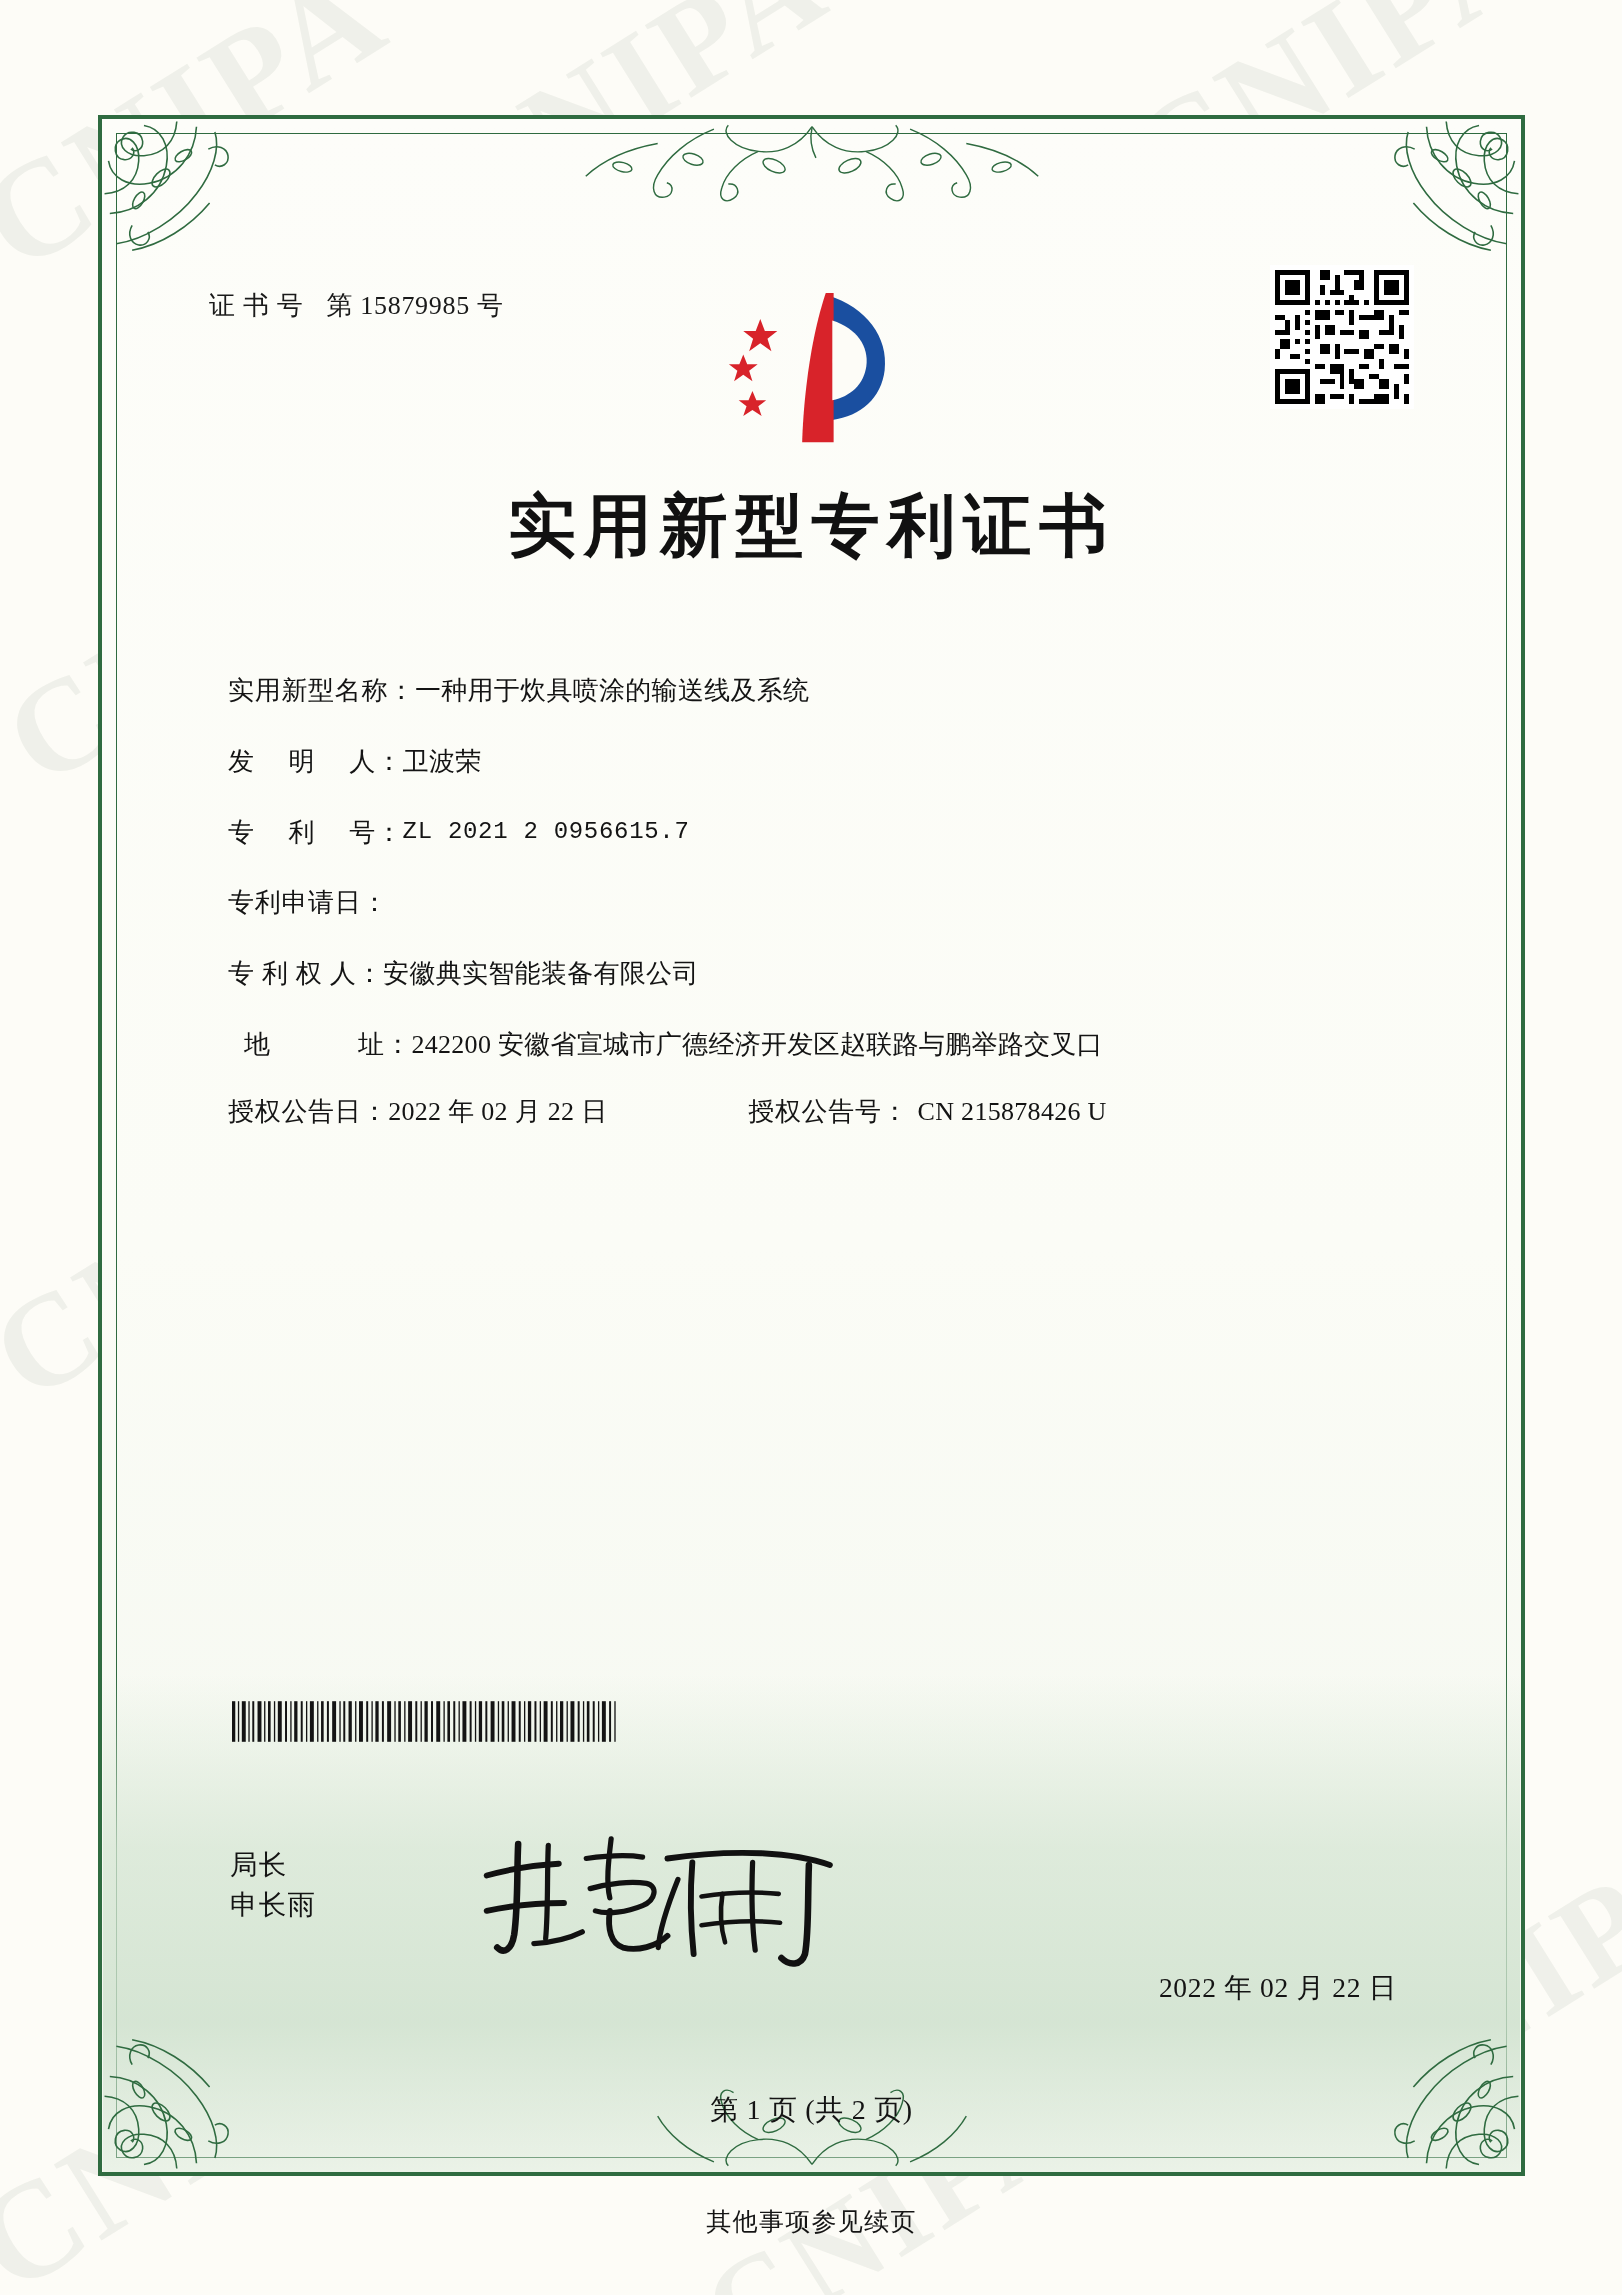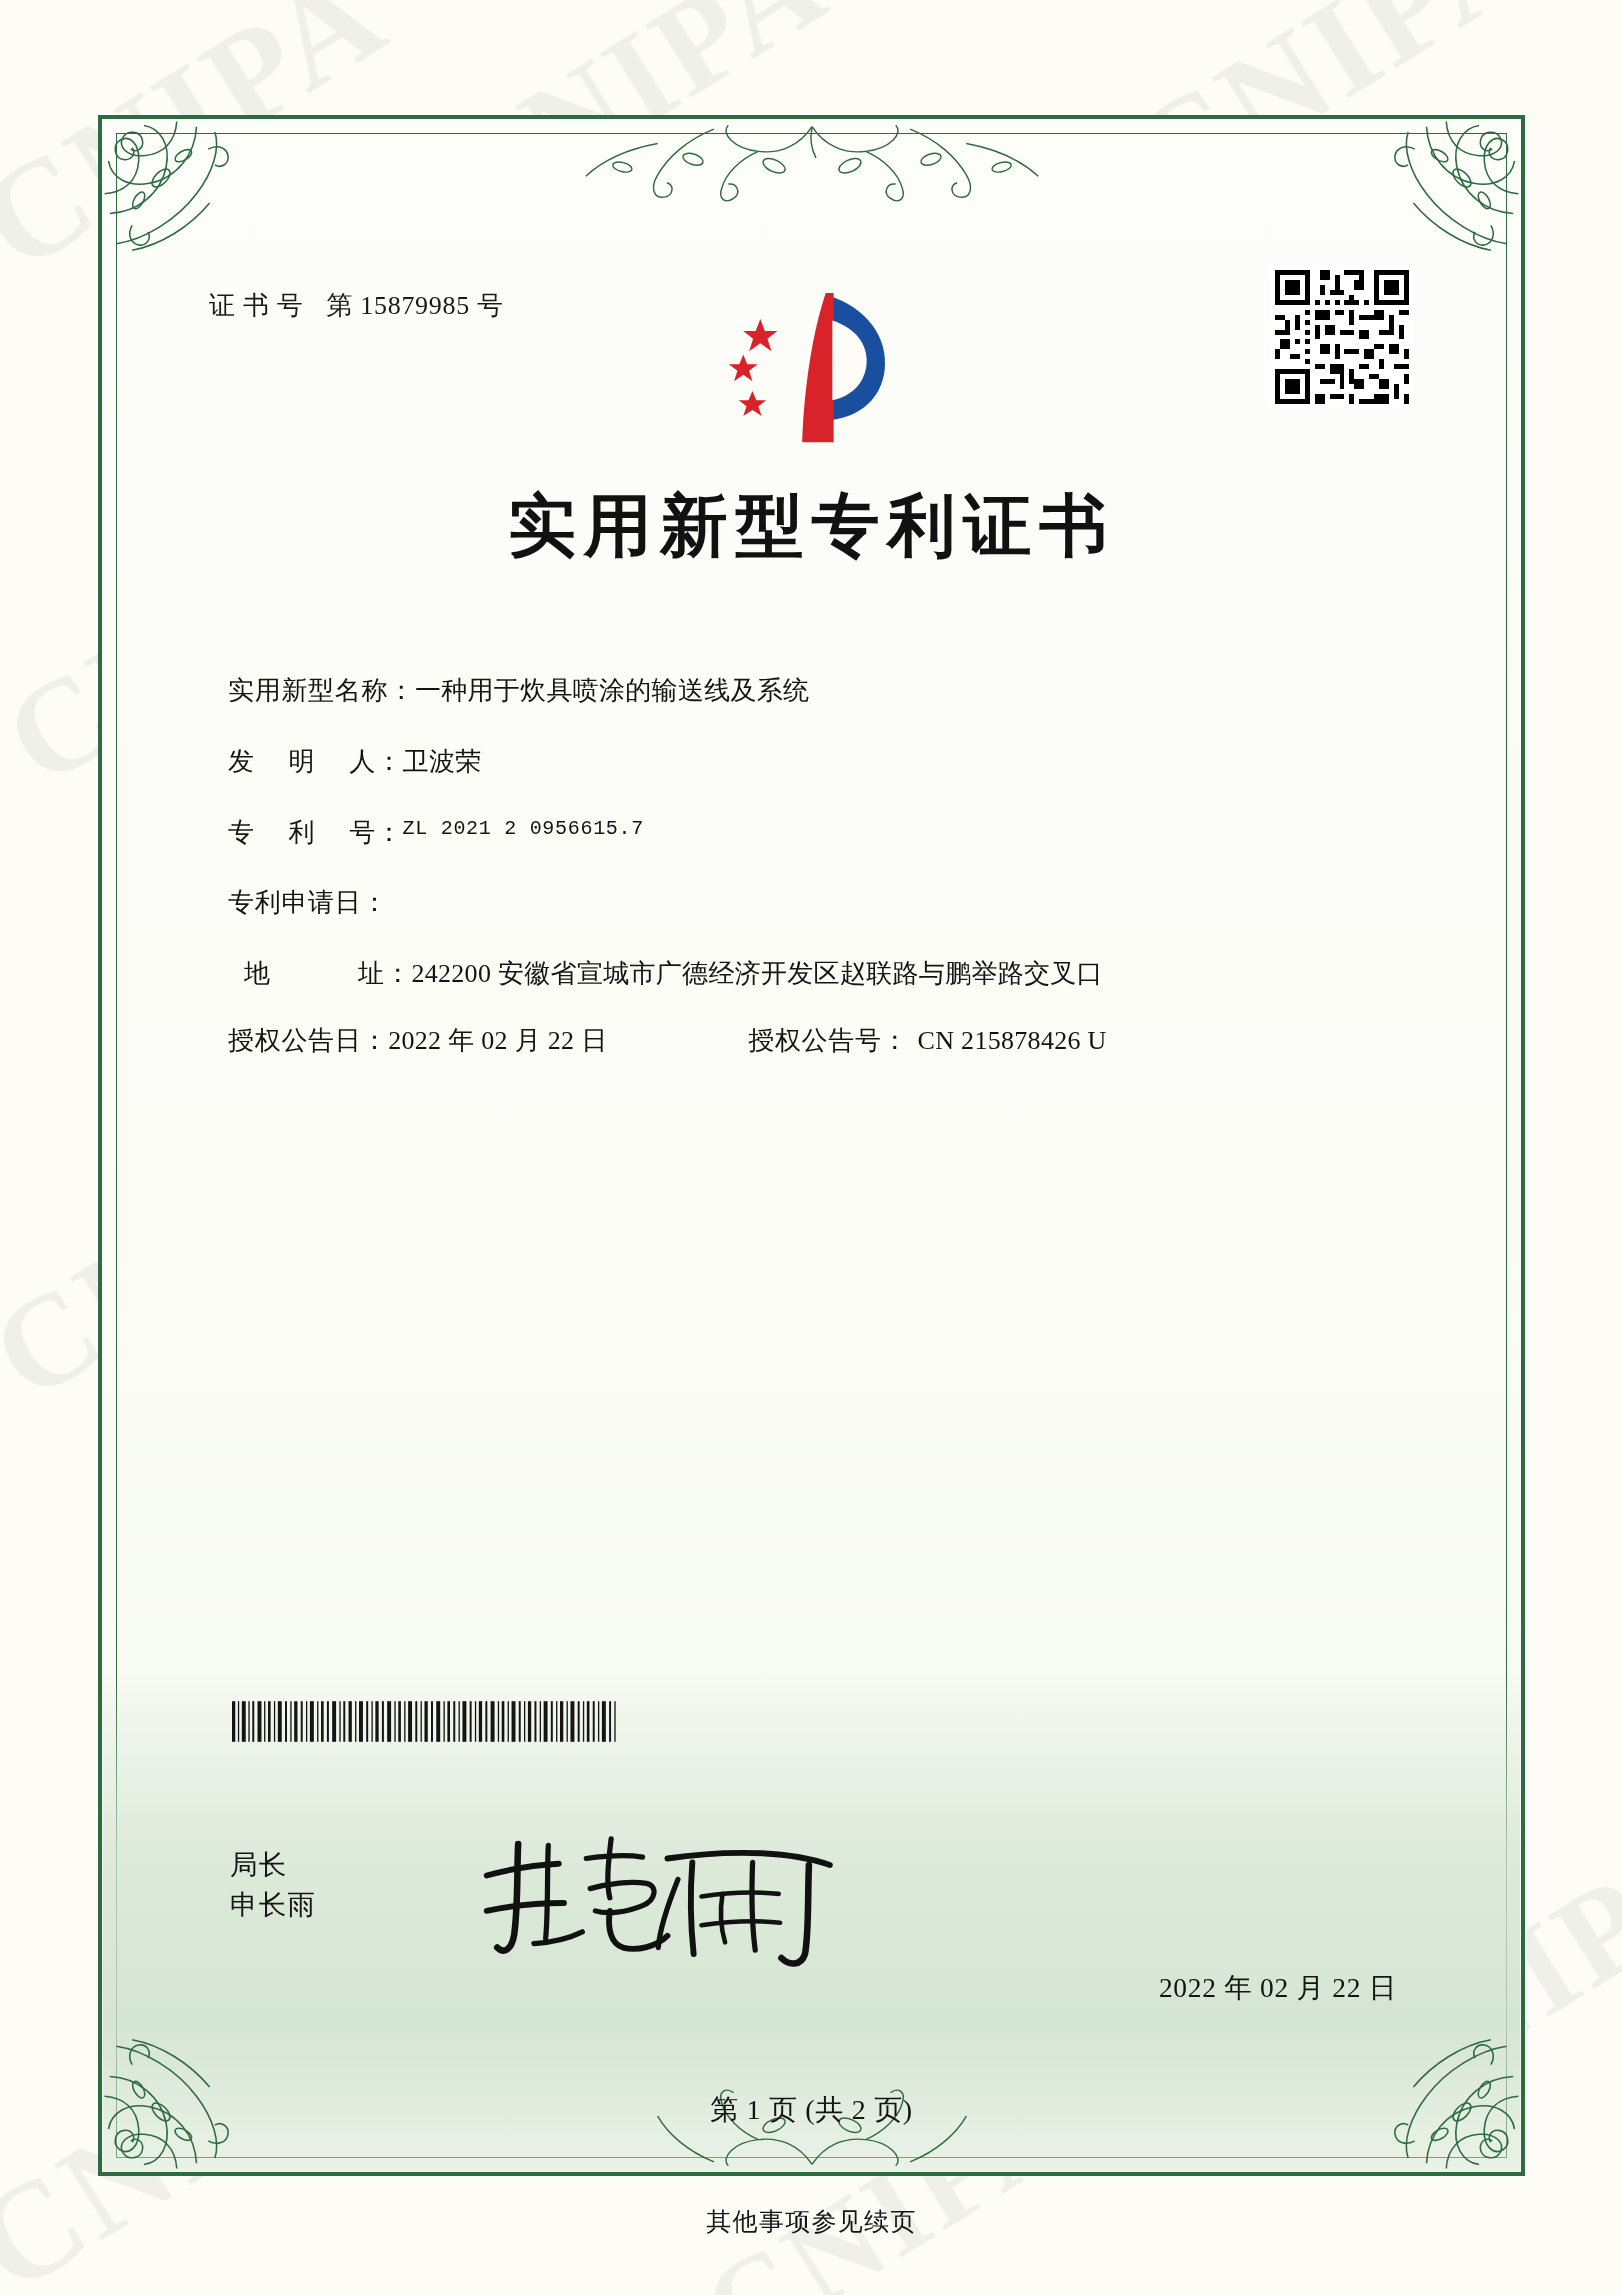--- a/index.html
+++ b/index.html
@@ -156,21 +156,21 @@
     flex: 0 0 auto;
     white-space: pre;
     letter-spacing: 0.7px;
   }
   .field-value {
     flex: 1 1 auto;
     letter-spacing: 0.3px;
   }
   .field-value.mono {
     font-family: "Liberation Mono", "DejaVu Sans Mono", monospace;
-    font-size: 20px;
+    font-size: 24px;
     letter-spacing: 0.7px;
   }
   .field-row.two-col .second-label {
     margin-left: 85px;
     white-space: pre;
   }
   .field-row.last { margin-bottom: 41px; }
 
   .paragraphs {
     position: absolute;
@@ -508,20 +508,24 @@
 
     <div class="field-row">
       <div class="field-label">专　 利　 号：</div>
       <div class="field-value mono">ZL 2021 2 0956615.7</div>
     </div>
 
     <div class="field-row">
       <div class="field-label">专利申请日：</div>
     </div>
 
+    <div class="field-row">
+      <div class="field-label">专 利 权 人：</div>
+      <div class="field-value">安徽典实智能装备有限公司</div>
+    </div>
 
     <div class="field-row" style="margin-bottom:33px;margin-left:16px;">
       <div class="field-label">地　　　 址：</div>
       <div class="field-value" style="max-width:844px;">242200 安徽省宣城市广德经济开发区赵联路与鹏举路交叉口</div>
     </div>
 
     <div class="field-row two-col last">
       <div class="field-label">授权公告日：</div>
       <div class="field-value" style="flex:0 0 275px;">2022 年 02 月 22 日</div>
       <div class="field-label second-label">授权公告号：</div>

